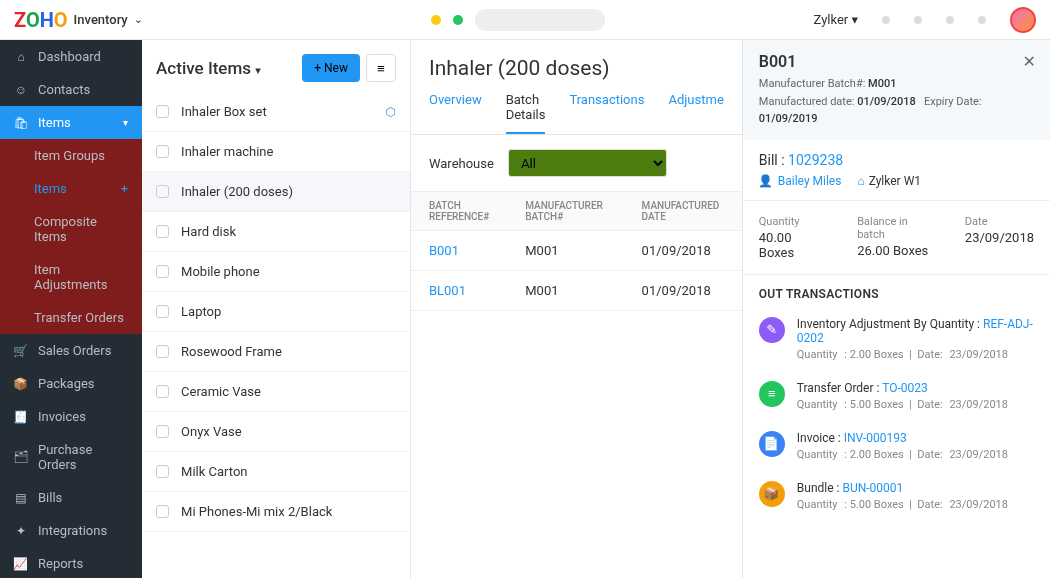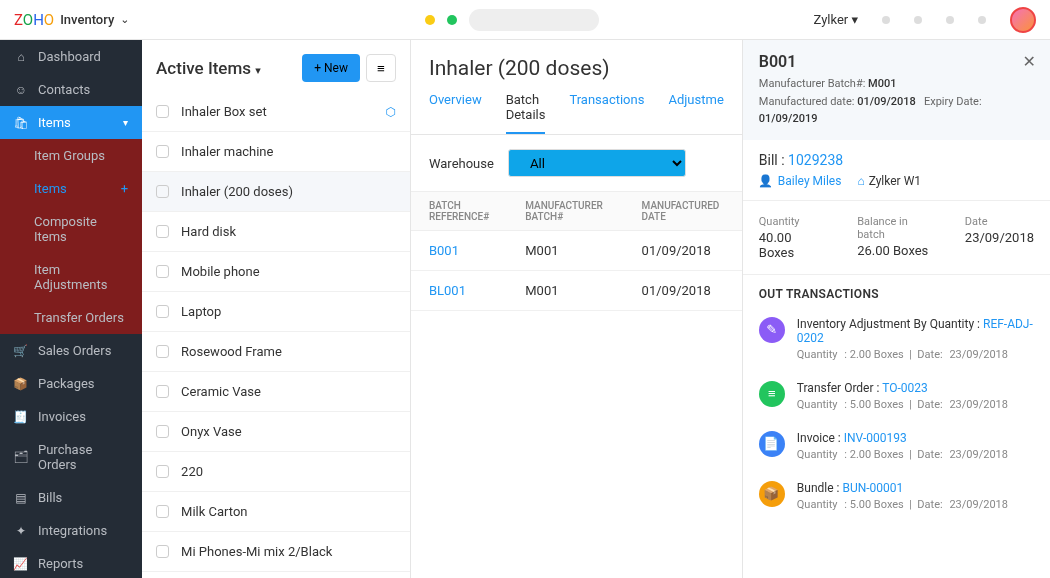--- a/index.html
+++ b/index.html
@@ -1,19 +1,19 @@
 <!DOCTYPE html>
 <html><head>
 <meta charset="utf-8">
 <style>
 *{box-sizing:border-box;margin:0;padding:0;font-family:-apple-system,BlinkMacSystemFont,"Segoe UI",Roboto,sans-serif}
 body{background:#f5f5f5;width:1050px;height:578px;overflow:hidden;font-size:13px;color:#333}
 .topbar{height:40px;background:#fff;border-bottom:1px solid #e5e5e5;display:flex;align-items:center;padding:0 14px;justify-content:space-between}
 .brand{display:flex;align-items:center;gap:6px;font-weight:500}
-.brand .z{font-weight:normal;font-size:15px}
+.brand .z{font-weight:bold;font-size:20px}
 .z span:nth-child(1){color:#e42527}.z span:nth-child(2){color:#16a34a}.z span:nth-child(3){color:#2563eb}.z span:nth-child(4){color:#f59e0b}
 .top-mid{display:flex;align-items:center;gap:12px;margin-left:80px}
 .dot{width:10px;height:10px;border-radius:50%}
 .dot.y{background:#facc15}.dot.g{background:#22c55e}
 .search{width:130px;height:22px;background:#eee;border-radius:11px}
 .top-right{display:flex;align-items:center;gap:24px}
 .org{color:#333;cursor:pointer}
 .gdot{width:8px;height:8px;background:#ddd;border-radius:50%}
 .avatar{width:26px;height:26px;border-radius:50%;background:linear-gradient(135deg,#f472b6,#fb923c);border:2px solid #ef4444}
 .main{display:flex;height:538px}
@@ -34,21 +34,21 @@
 .item-row.sel{background:#f5f7fa}
 .chk{width:13px;height:13px;border:1.5px solid #ccc;border-radius:3px}
 .item-row .pkg{margin-left:auto;color:#2196f3;font-size:12px}
 .col-detail{flex:1;background:#fff;border-right:1px solid #e5e5e5;display:flex;flex-direction:column;position:relative}
 .detail-head{padding:16px 18px 0}
 .detail-head h1{font-size:21px;font-weight:400}
 .tabs{display:flex;gap:24px;padding:12px 18px 0;border-bottom:1px solid #e5e5e5;font-size:13px}
 .tab{padding:0 0 10px;cursor:pointer;color:#2196f3}
 .tab.active{border-bottom:2px solid #2196f3;color:#333}
 .wh-row{padding:14px 18px;display:flex;align-items:center;gap:14px}
-.wh-row select{width:178px;height:28px;border:1px solid #ddd;border-radius:3px;padding:0 17px;background:#0ea5e9}
+.wh-row select{width:159px;height:28px;border:1px solid #ddd;border-radius:3px;padding:0 8px;background:#4d7c0f}
 .tbl{width:100%;border-collapse:collapse}
 .tbl th{text-align:left;padding:8px 10px;font-size:10px;color:#888;font-weight:500;background:#fafafa;border-top:1px solid #eee;border-bottom:1px solid #eee}
 .tbl td{padding:12px 10px;border-bottom:1px solid #f0f0f0}
 .tbl td:first-child,.tbl th:first-child{padding-left:18px}
 .link{color:#2196f3;cursor:pointer}
 .panel{width:320px;background:#fff;display:flex;flex-direction:column}
 .panel-head{background:#f5f8fb;padding:12px 16px;position:relative}
 .panel-head h3{font-size:16px;font-weight:600;margin-bottom:4px}
 .panel-head .meta{font-size:11px;color:#666;line-height:1.6}
 .panel-head .meta b{color:#333;font-weight:500}
@@ -198,24 +198,20 @@
         <div class="item-row">
           <div class="chk"></div>
           <span>Ceramic Vase</span>
         </div>
         <div class="item-row">
           <div class="chk"></div>
           <span>Onyx Vase</span>
         </div>
         <div class="item-row">
           <div class="chk"></div>
-          <span>220</span>
-        </div>
-        <div class="item-row">
-          <div class="chk"></div>
           <span>Milk Carton</span>
         </div>
         <div class="item-row">
           <div class="chk"></div>
           <span>Mi Phones-Mi mix 2/Black</span>
         </div>
       </div>
   </div>
 
   <div class="col-detail">

